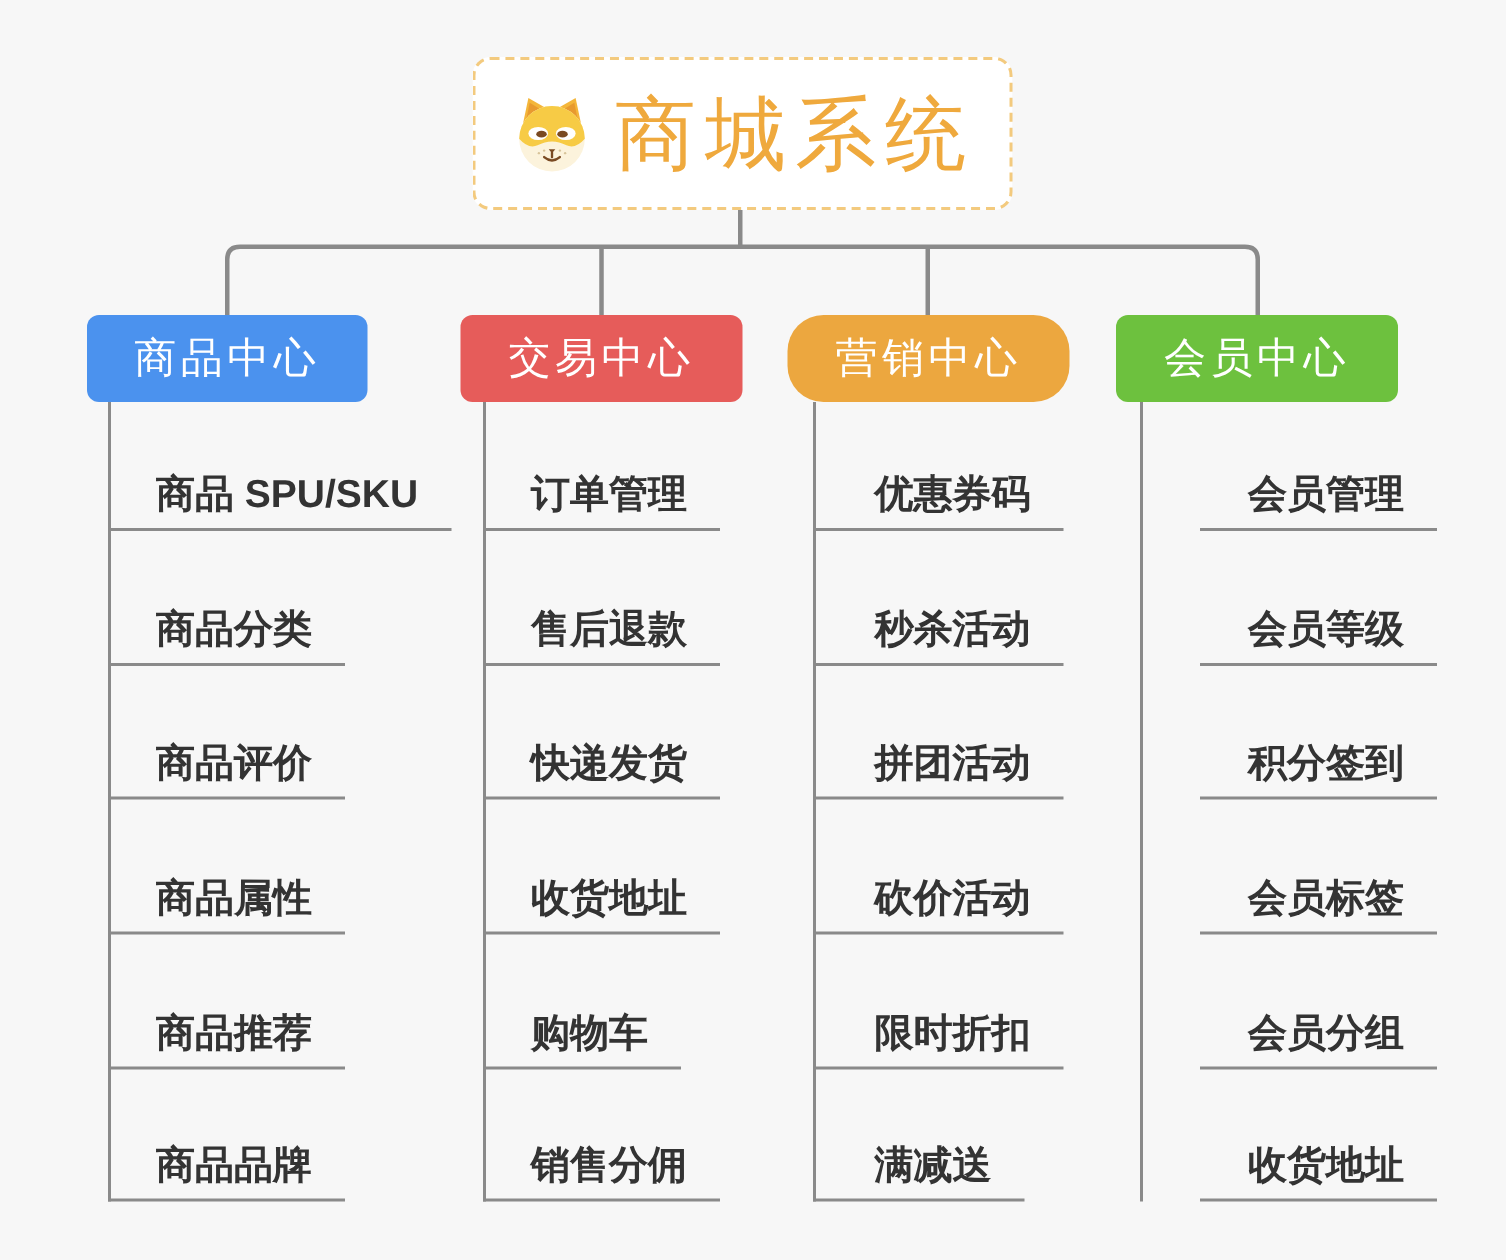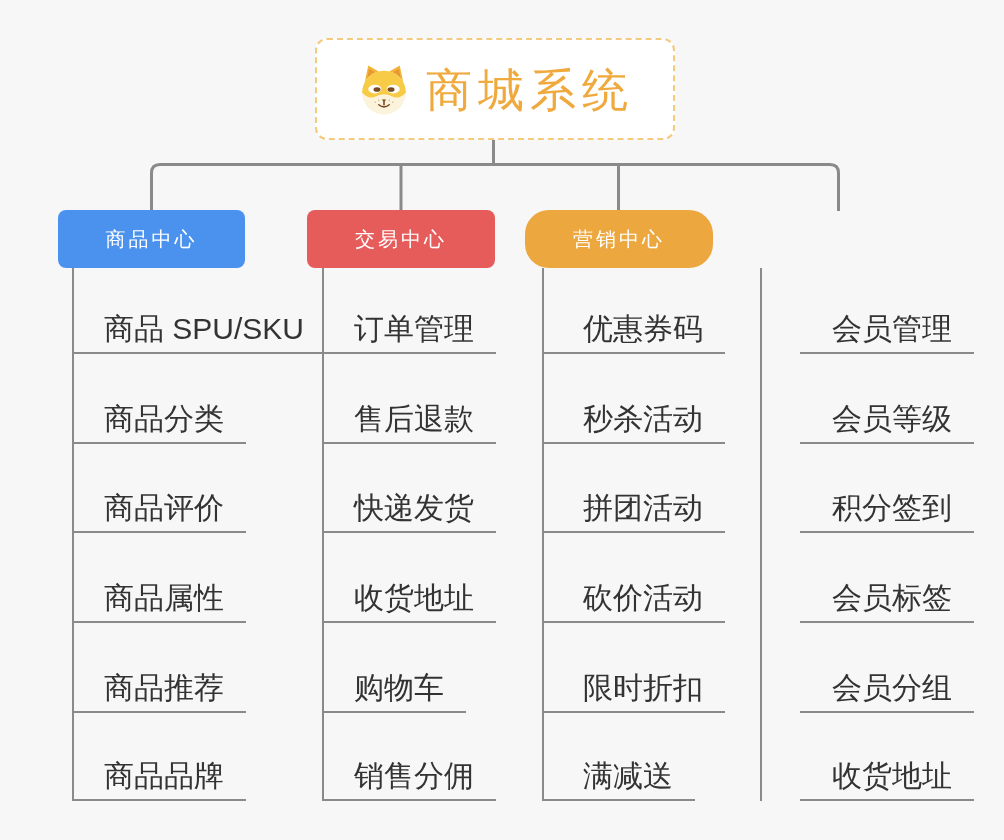--- a/index.html
+++ b/index.html
@@ -13,44 +13,44 @@
     background:#F7F7F7;
   }
   svg.connectors{position:absolute;left:0;top:0;pointer-events:none;}
   .root-node{
     position:absolute;left:315px;top:38px;width:360px;height:102px;
     background:#FFFFFF;border:2px dashed #F3CA7E;border-radius:12px;
     box-sizing:border-box;
     display:flex;align-items:center;justify-content:center;gap:14px;
   }
   .root-title{
-    font-size:46px;letter-spacing:6px;font-weight:500;color:#EFA93D;
+    font-size:54px;letter-spacing:6px;font-weight:500;color:#EFA93D;
     white-space:nowrap;line-height:1;padding-top:2px;
   }
   .doge{width:56px;height:56px;flex:0 0 auto;}
   .branch-box{
     position:absolute;top:210px;height:58px;border-radius:8px;
     display:flex;align-items:center;justify-content:center;
-    color:#FFFFFF;font-size:20px;letter-spacing:3px;white-space:nowrap;
+    color:#FFFFFF;font-size:28px;letter-spacing:3px;white-space:nowrap;
   }
   .branch-box.b0{left:58px;width:187px;}
   .branch-box.b1{left:307px;width:188px;}
   .branch-box.b2{left:525px;width:188px;}
   .branch-box.b3{left:744px;width:188px;}
   .spine{
     position:absolute;top:268px;width:2px;height:533px;background:#8A8A8A;
   }
   .spine.s0{left:72px;}
   .spine.s1{left:322px;}
   .spine.s2{left:542px;}
   .spine.s3{left:760px;}
   .leaf{
     position:absolute;
-    font-size:30px;color:#333333;line-height:30px;white-space:nowrap;
-    padding:0 22px 8px 32px;border-bottom:2px solid #8A8A8A;
+    font-size:26px;color:#333333;line-height:30px;white-space:nowrap;
+    padding:0 22px 8px 32px;border-bottom:2px solid #8A8A8A;font-weight:bold;
   }
   .c0 .leaf{left:72px;}
   .c1 .leaf{left:322px;}
   .c2 .leaf{left:542px;padding-left:41px;}
   .c3 .leaf{left:800px;}
   .leaf.r0{top:314px;}
   .leaf.r1{top:404px;}
   .leaf.r2{top:493px;}
   .leaf.r3{top:583px;}
   .leaf.r4{top:673px;}
@@ -94,20 +94,23 @@
 
   <div class="branch-box b0" style="background-color: rgb(75, 146, 238);">
     <span>商品中心</span>
   </div>
   <div class="branch-box b1" style="background-color: rgb(230, 92, 90);">
     <span>交易中心</span>
   </div>
   <div class="branch-box b2" style="background-color: rgb(236, 167, 63); border-radius: 24px;">
     <span>营销中心</span>
   </div>
+  <div class="branch-box b3" style="background-color: rgb(109, 193, 62);">
+    <span>会员中心</span>
+  </div>
 
   <div class="spine s0"></div>
   <div class="spine s1"></div>
   <div class="spine s2"></div>
   <div class="spine s3"></div>
 
   <div class="col c0">
     <div class="leaf r0">商品 SPU/SKU</div>
     <div class="leaf r1">商品分类</div>
     <div class="leaf r2">商品评价</div>

